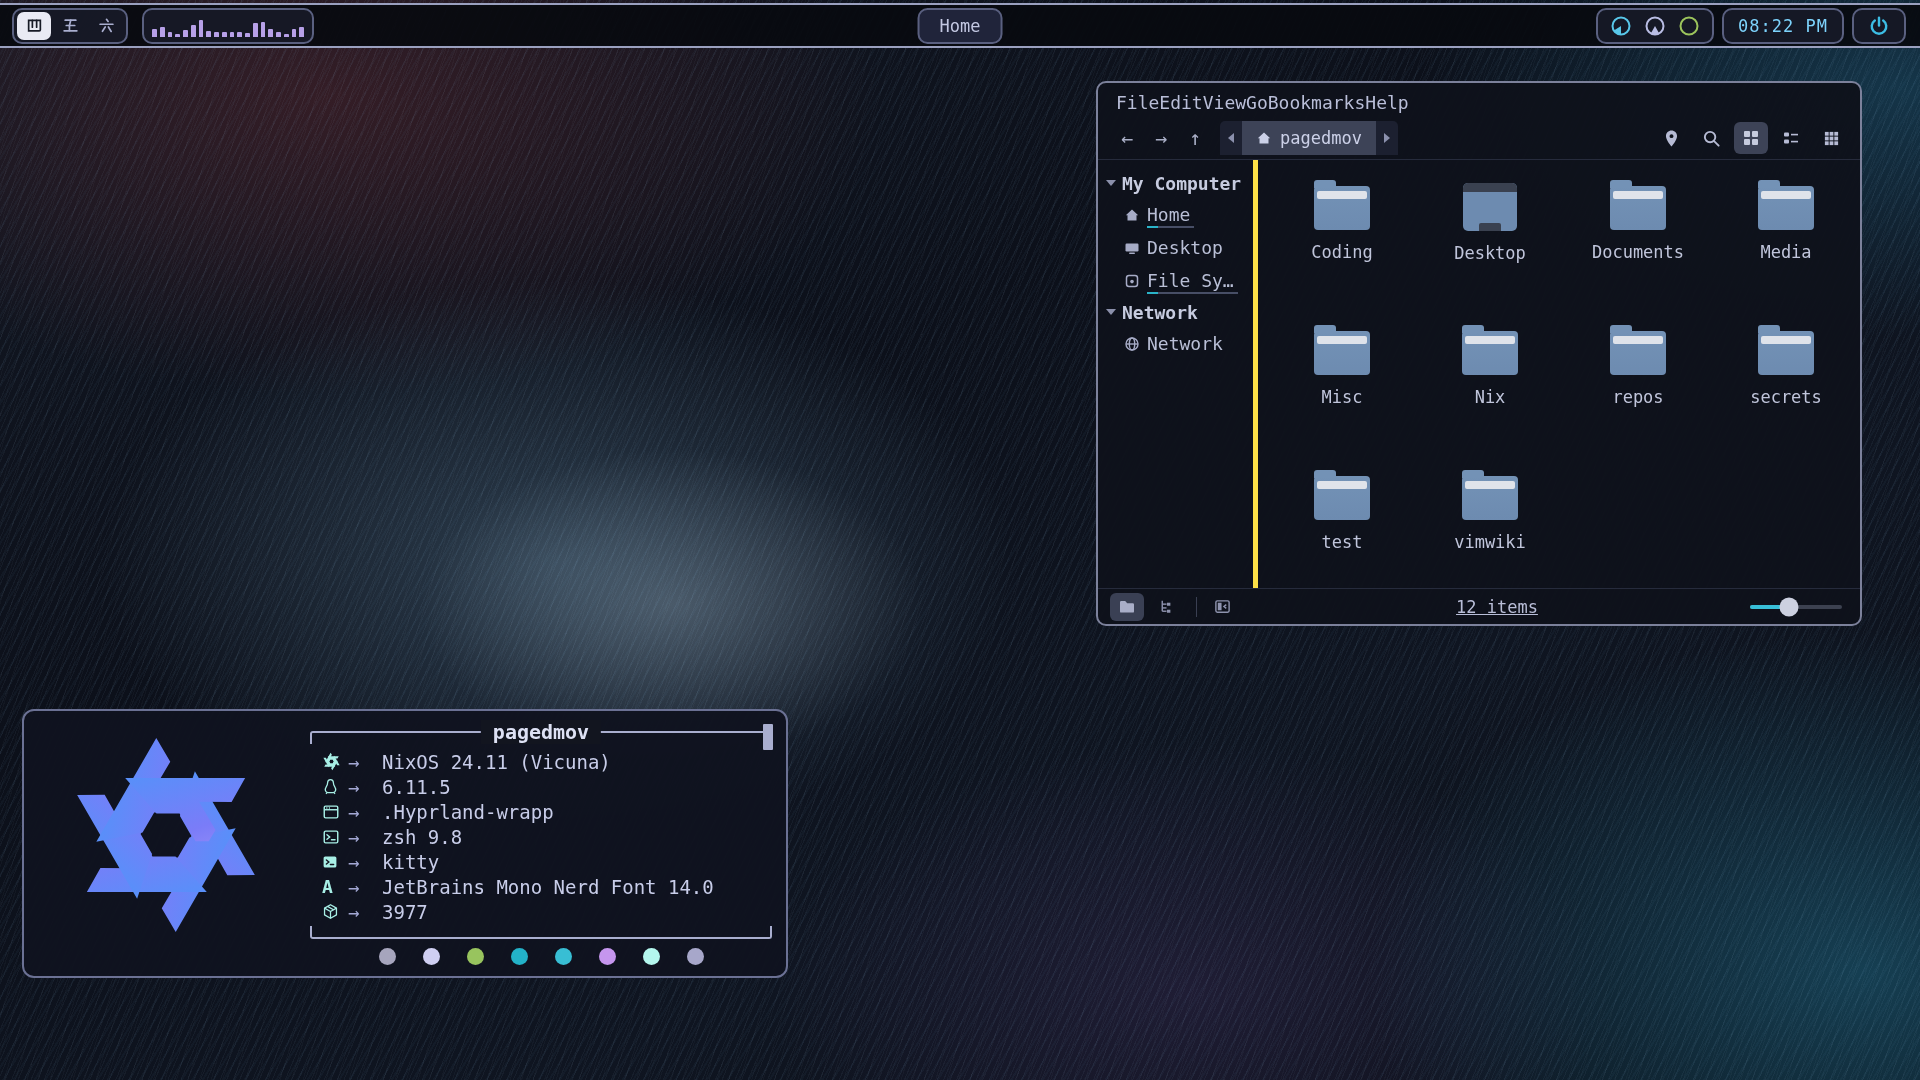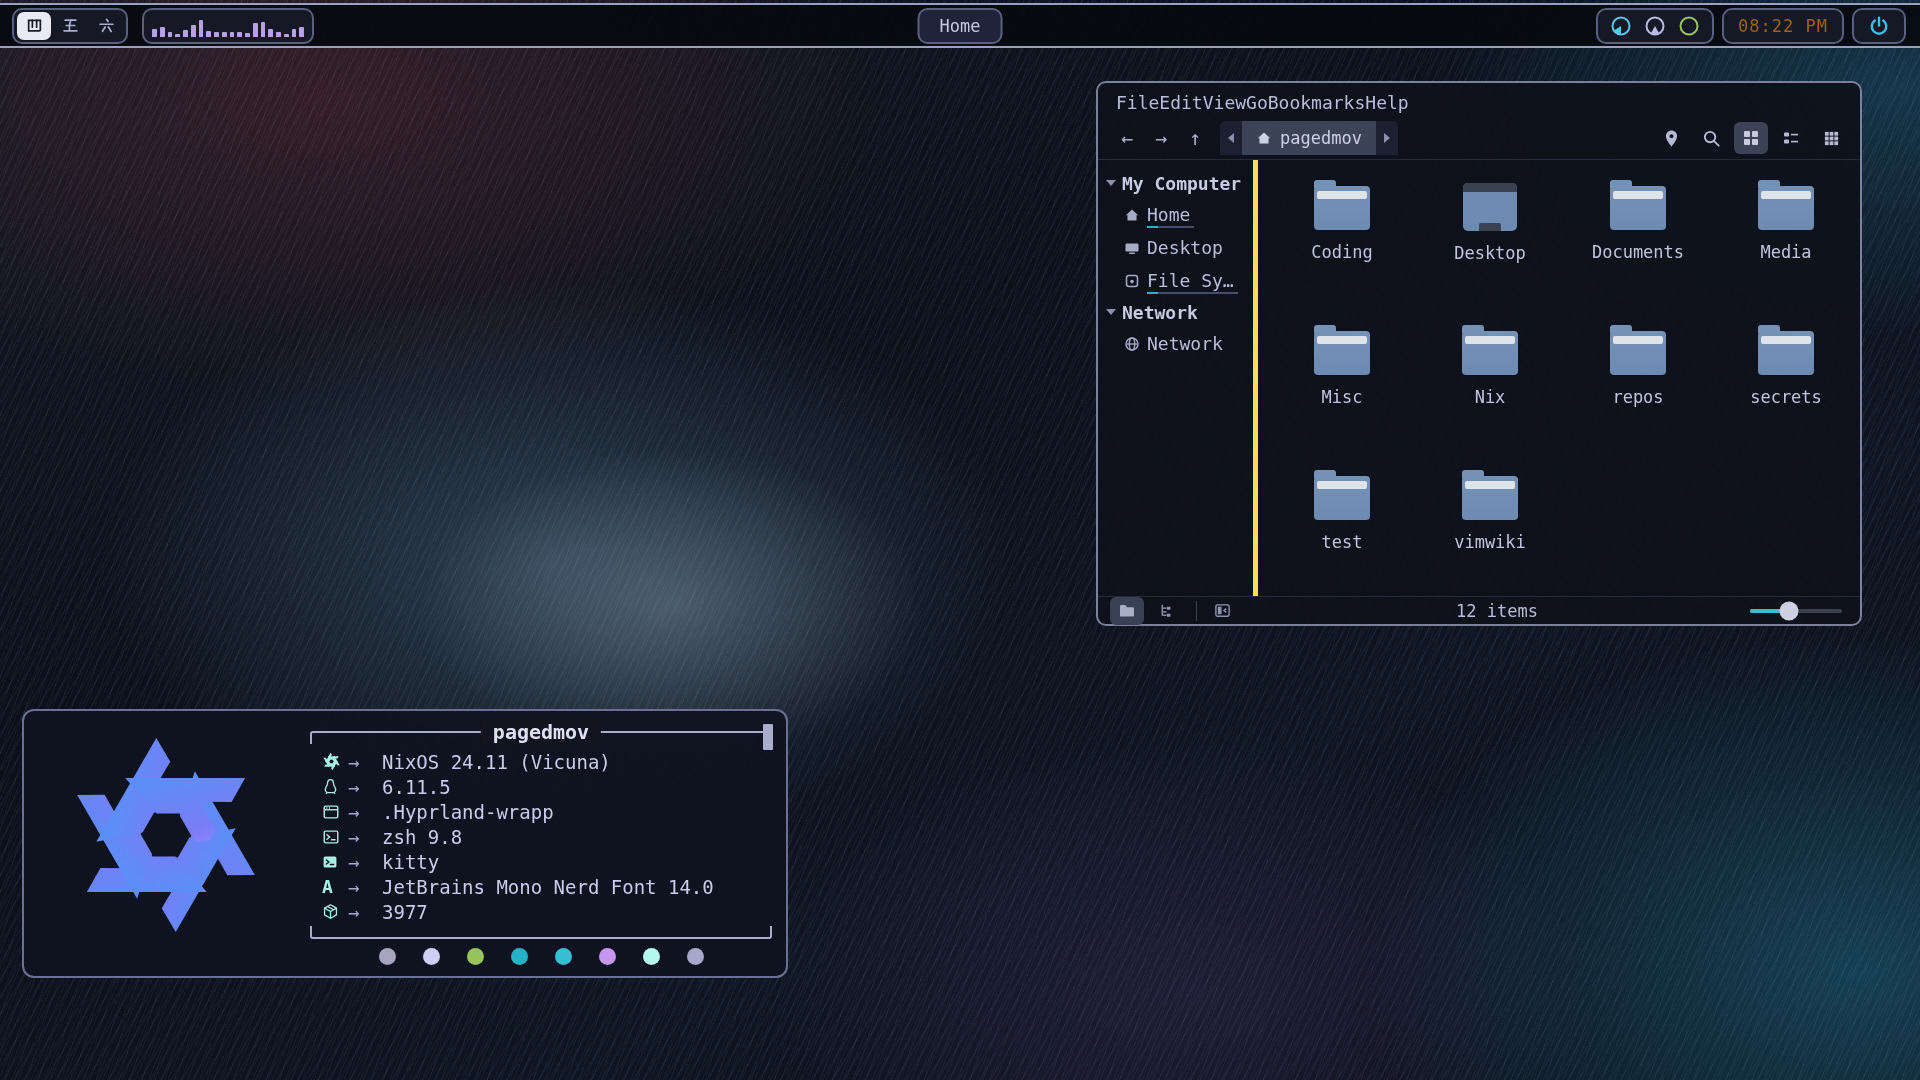--- a/index.html
+++ b/index.html
@@ -41,21 +41,21 @@
   .ws-cell.active { background:#e9eaf4; }
   .ws-cell svg { stroke:#a9aecf; }
   .ws-cell.active svg { stroke:#171a26; }
 
   .viz-island { width:172px; padding:0 8px; gap:3px; align-items:flex-end; }
   .viz-bar { width:5px; background:#b7a0e8; border-radius:1px 1px 0 0; margin-bottom:5px; }
 
   .home-pill { padding:0 20px; font-size:17px; color:#c3c8e2; background:#20243a; }
 
   .ind-island { padding:0 12px; gap:12px; }
-  .clock-island { padding:0 14px; font-size:17px; color:#a16207; letter-spacing:1px; }
+  .clock-island { padding:0 14px; font-size:17px; color:#7dd3fc; letter-spacing:1px; }
   .power-island { width:54px; justify-content:center; }
 
   
   .fm { position:absolute; left:1096px; top:81px; width:766px; height:545px;
     background:rgba(15,18,27,0.96); border:2px solid #7c819b; border-radius:10px;
     color:#b9bed8; display:flex; flex-direction:column; }
   .fm-menu { display:flex; padding:9px 18px 4px 18px; font-size:18px; }
   .fm-menu span { cursor:default; }
   .fm-toolbar { height:42px; display:flex; align-items:center; padding:0 12px; }
   .nav-arrow { font-size:20px; color:#a9aec6; width:34px; text-align:center; }
@@ -92,21 +92,21 @@
     border-radius:4px; position:relative; margin-top:6px; }
   .icon-folder::before { content:""; position:absolute; top:-6px; left:0; width:22px; height:8px;
     background:#7392b6; border-radius:3px 3px 0 0; }
   .icon-folder::after { content:""; position:absolute; top:5px; left:3px; right:3px; height:8px;
     background:#dfe3ea; border-radius:2px; }
   .icon-desktop { width:54px; height:48px; background:#6d8bb0; border-radius:5px; position:relative; margin-top:3px; }
   .icon-desktop::before { content:""; position:absolute; top:0; left:0; right:0; height:9px;
     background:#3a4150; border-radius:5px 5px 0 0; }
   .icon-desktop::after { content:""; position:absolute; bottom:0; left:50%; transform:translateX(-50%);
     width:22px; height:8px; background:#3a4150; border-radius:2px 2px 0 0; }
-  .fm-status { height:28px; border-top:1px solid #262b3c; display:flex; align-items:center; padding:0 12px; }
+  .fm-status { height:36px; border-top:1px solid #262b3c; display:flex; align-items:center; padding:0 12px;text-decoration:underline; }
   .status-btn { width:34px; height:28px; border-radius:6px; display:flex; align-items:center;
     justify-content:center; margin-right:5px; }
   .status-btn.active { background:#3a4054; }
   .vsep { width:1px; height:20px; background:#3a3f52; margin:0 8px; }
   .status-center { flex:1; text-align:center; font-size:17px; color:#b9bed8; }
   .zoom-slider { position:relative; width:92px; height:20px; margin-right:6px; }
   .zoom-track { position:absolute; top:8px; left:0; right:0; height:4px; border-radius:2px; background:#3c4150; }
   .zoom-fill { position:absolute; top:8px; left:0; height:4px; border-radius:2px; background:#38bfd8; }
   .zoom-thumb { position:absolute; top:10px; width:19px; height:19px; border-radius:50%;
     background:#ccd0e0; transform:translate(-50%,-50%); }

